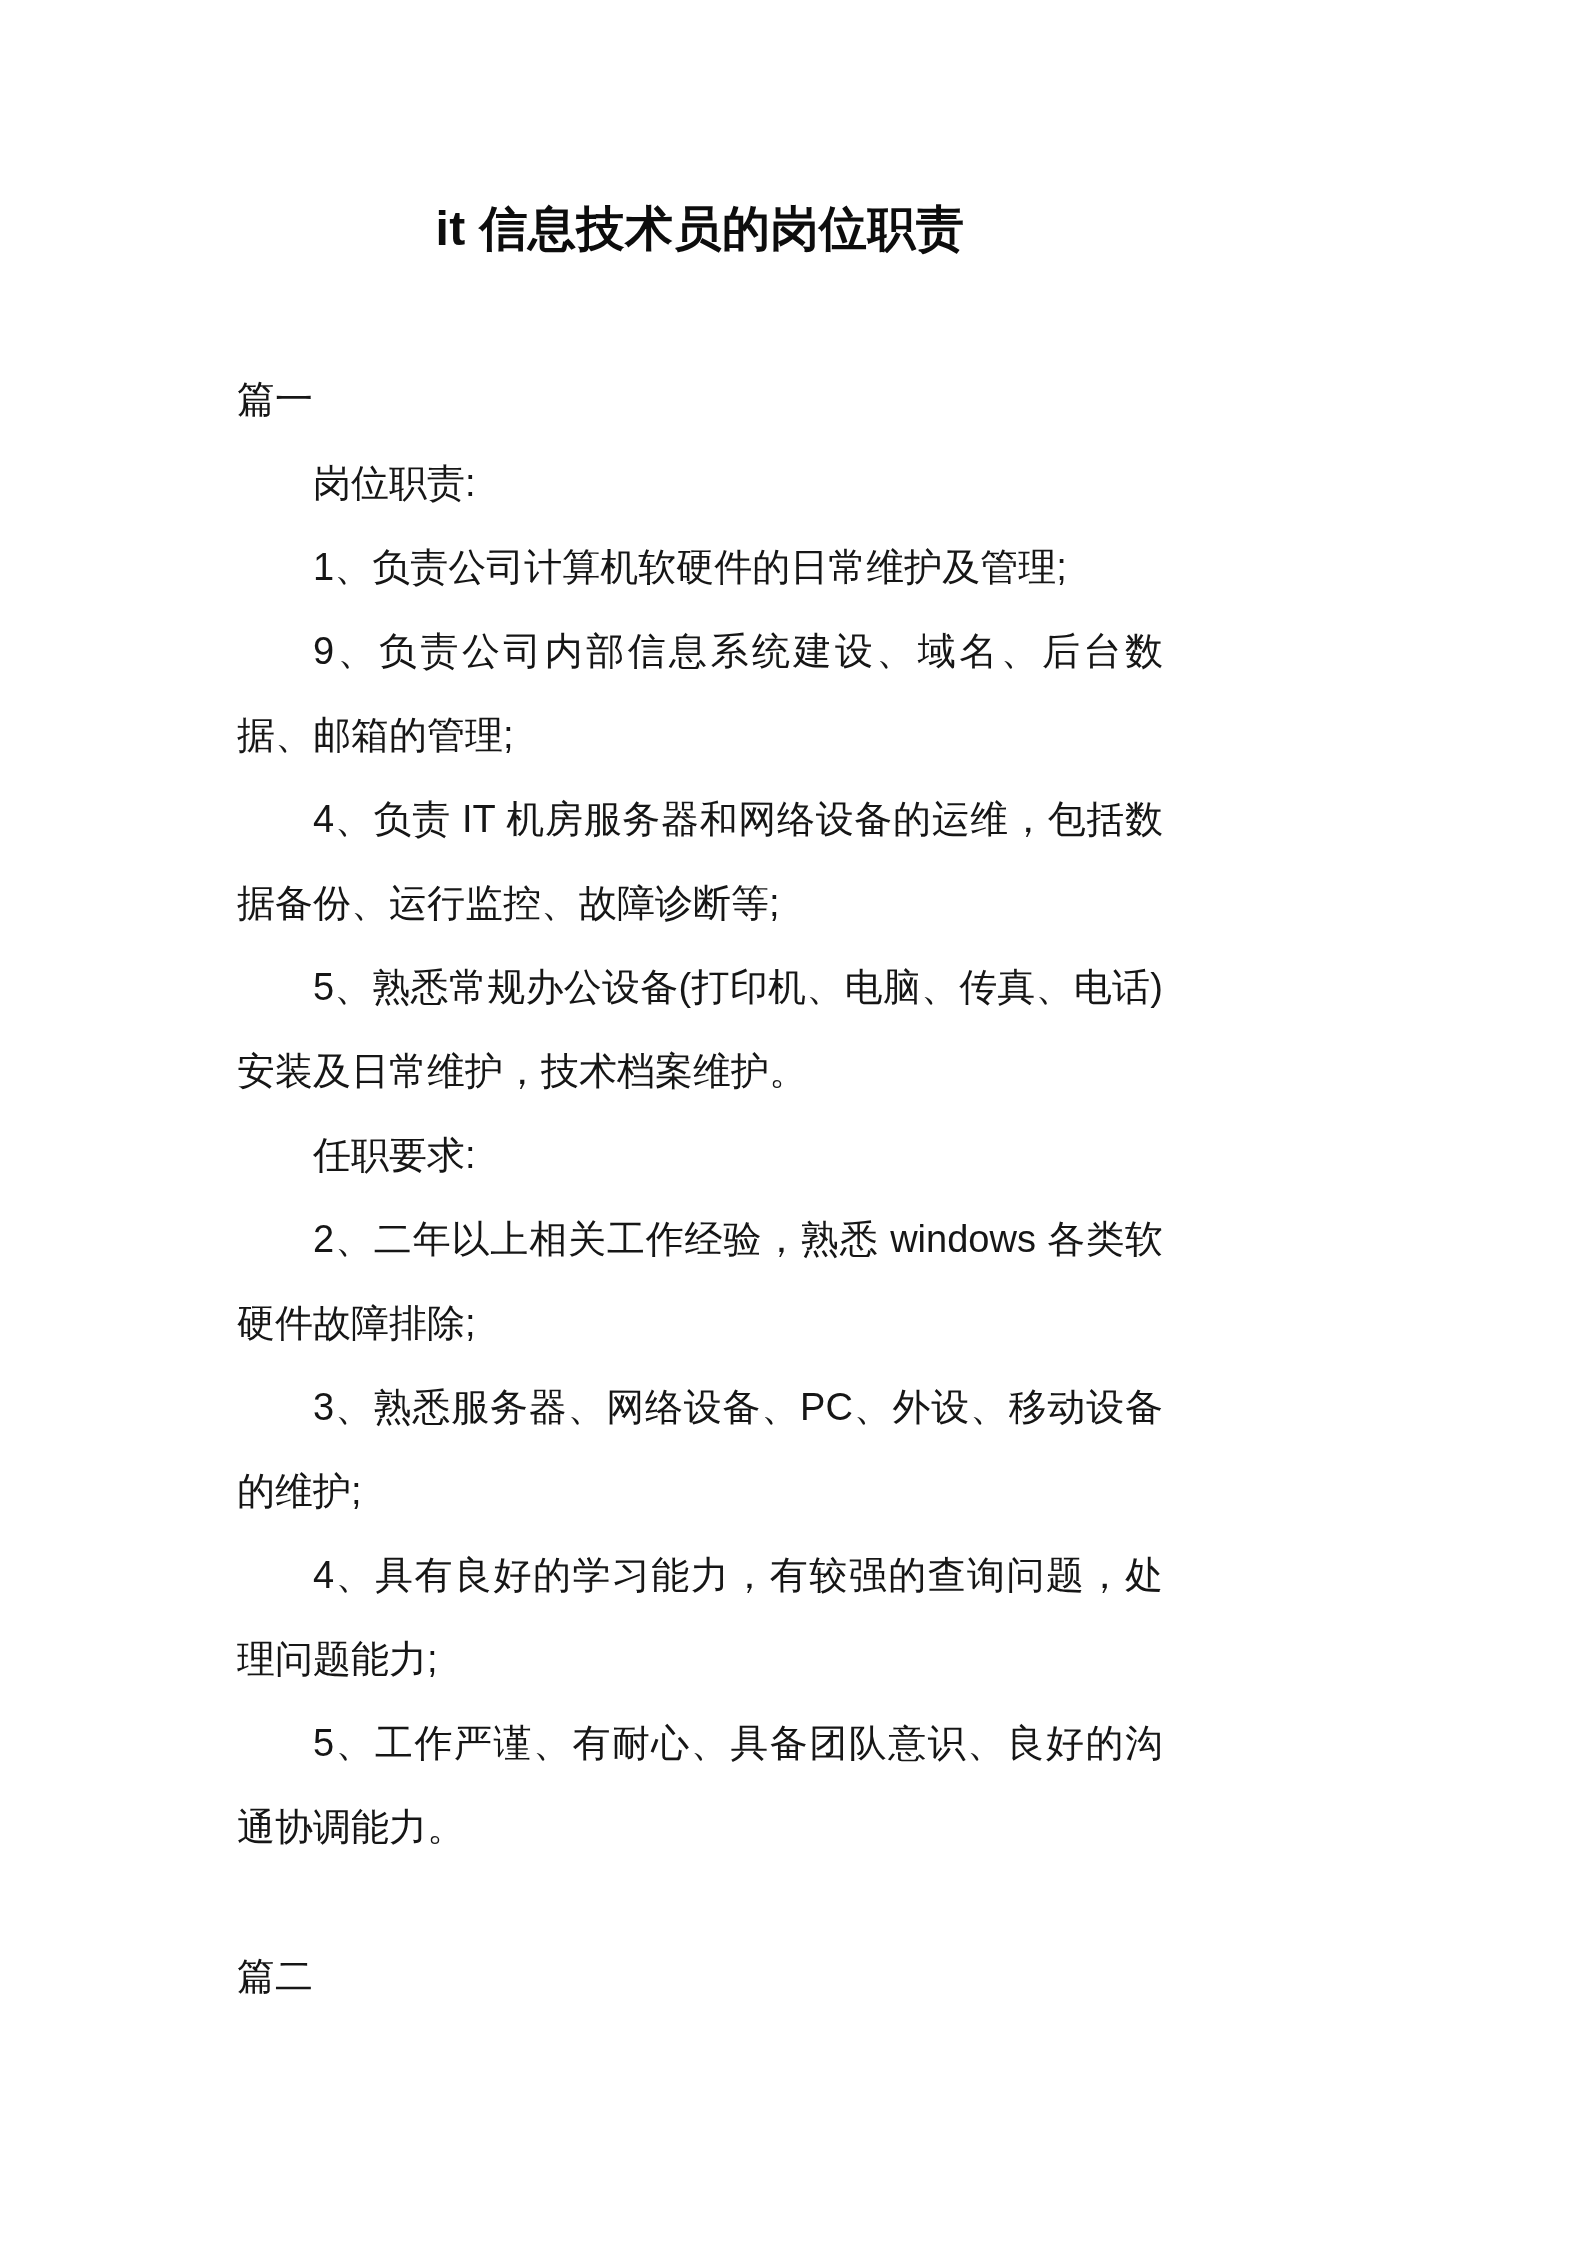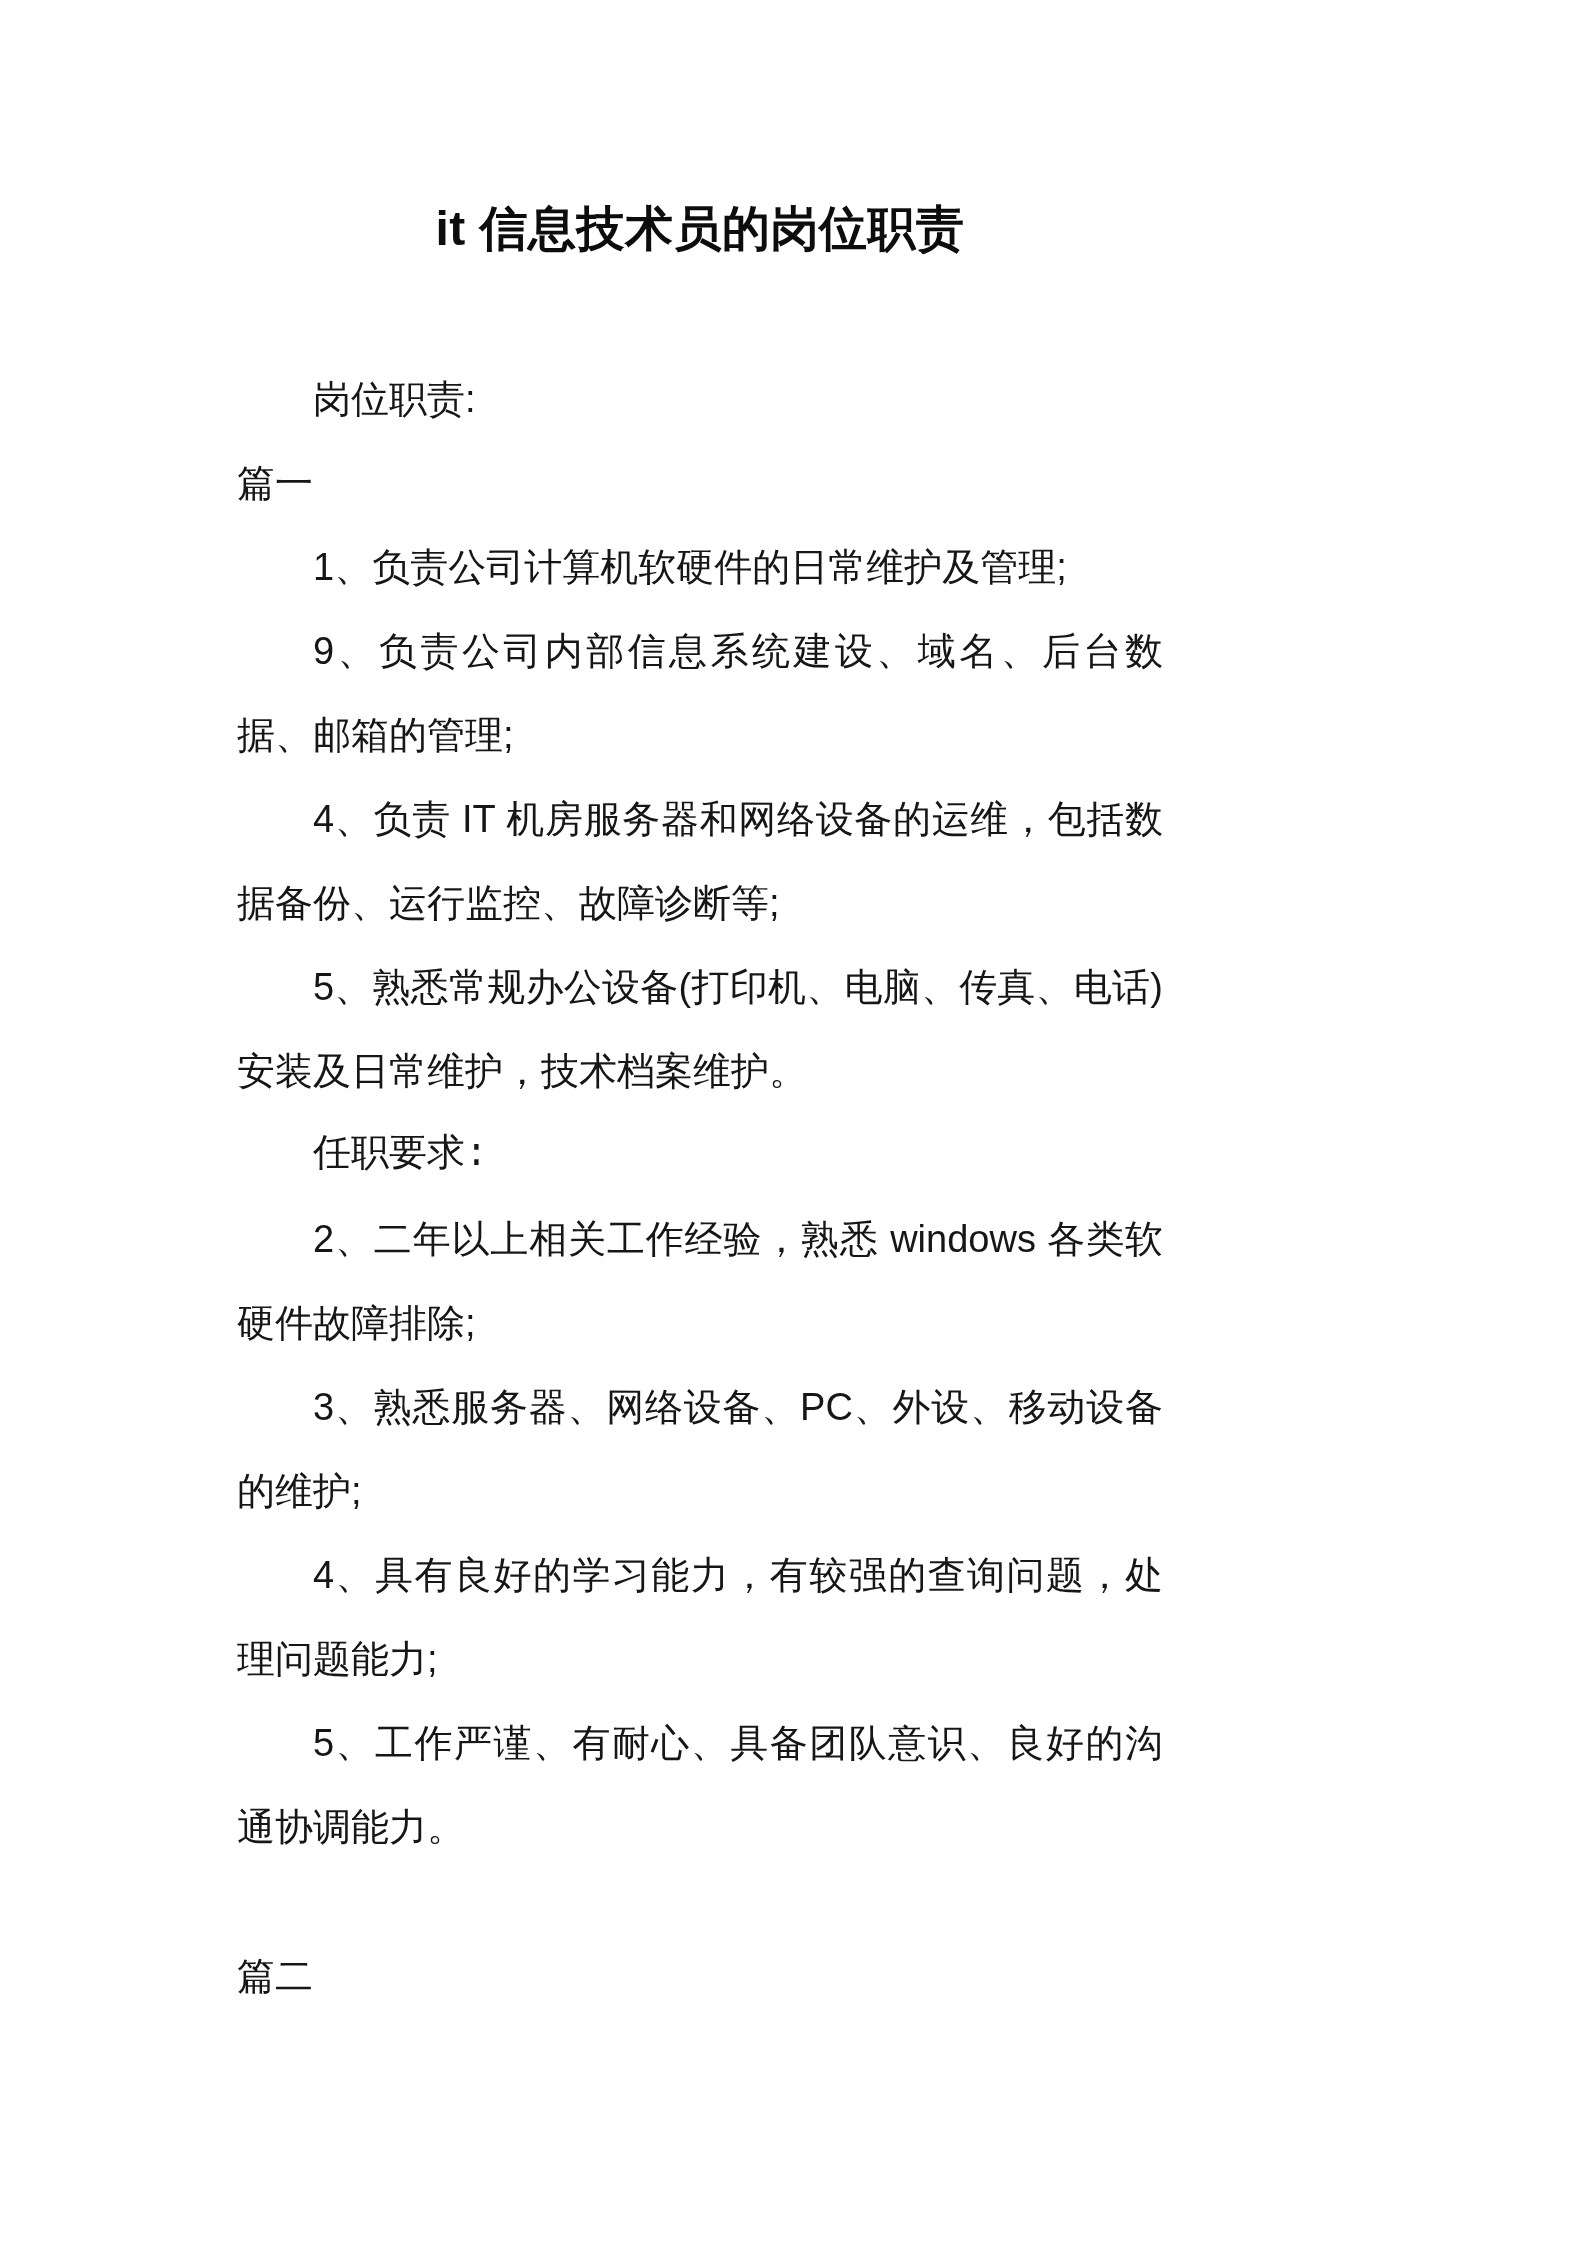--- a/index.html
+++ b/index.html
@@ -48,26 +48,26 @@
     .block.section-last {
       margin-top: 65px;
     }
   </style>
 </head>
 <body>
 
 <div class="page" style="background: rgb(255, 255, 255);">
   <h1 class="doc-title" style="color: rgb(13, 13, 13);">it 信息技术员的岗位职责</h1>
   <div class="doc-body">
+      <p class="block section" style="color: rgb(22, 22, 22);">篇一</p>
       <p class="block para" style="color: rgb(22, 22, 22);">岗位职责:</p>
-      <p class="block section" style="color: rgb(22, 22, 22);">篇一</p>
       <p class="block para" style="color: rgb(22, 22, 22);">1、负责公司计算机软硬件的日常维护及管理;</p>
       <p class="block para" style="color: rgb(22, 22, 22);">9、负责公司内部信息系统建设、域名、后台数据、邮箱的管理;</p>
       <p class="block para" style="color: rgb(22, 22, 22);">4、负责 IT 机房服务器和网络设备的运维，包括数据备份、运行监控、故障诊断等;</p>
       <p class="block para" style="color: rgb(22, 22, 22);">5、熟悉常规办公设备(打印机、电脑、传真、电话)安装及日常维护，技术档案维护。</p>
-      <p class="block para" style="color: rgb(22, 22, 22); font-family: Liberation Mono, monospace;">任职要求:</p>
+      <p class="block para" style="color: rgb(22, 22, 22);">任职要求:</p>
       <p class="block para" style="color: rgb(22, 22, 22);">2、二年以上相关工作经验，熟悉 windows 各类软硬件故障排除;</p>
       <p class="block para" style="color: rgb(22, 22, 22);">3、熟悉服务器、网络设备、PC、外设、移动设备的维护;</p>
       <p class="block para" style="color: rgb(22, 22, 22);">4、具有良好的学习能力，有较强的查询问题，处理问题能力;</p>
       <p class="block para" style="color: rgb(22, 22, 22);">5、工作严谨、有耐心、具备团队意识、良好的沟通协调能力。</p>
       <p class="block section section-last" style="color: rgb(22, 22, 22);">篇二</p>
     </div>
 </div>
 
 </body></html>

